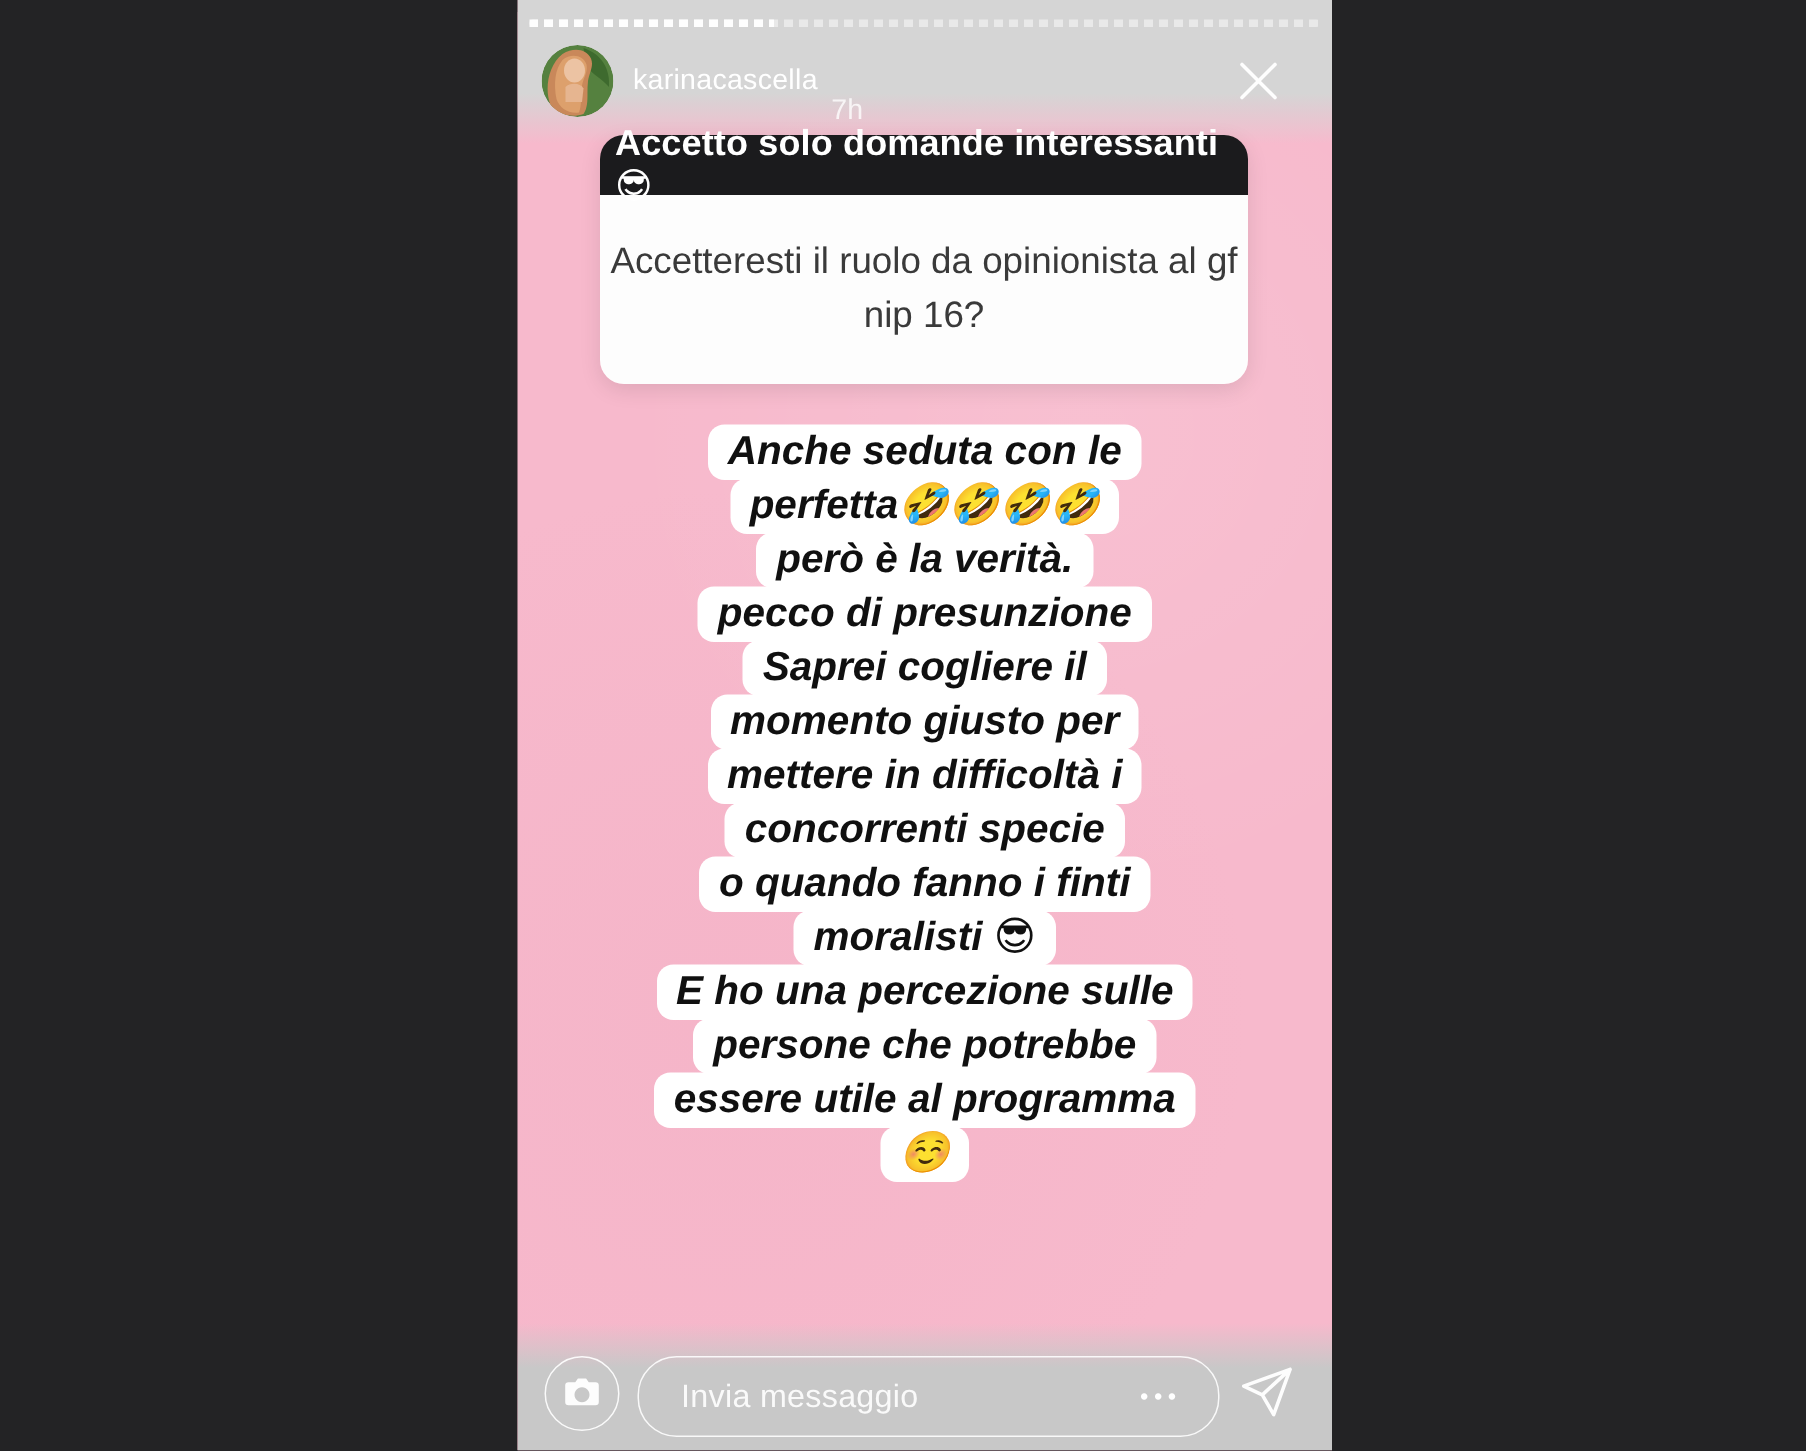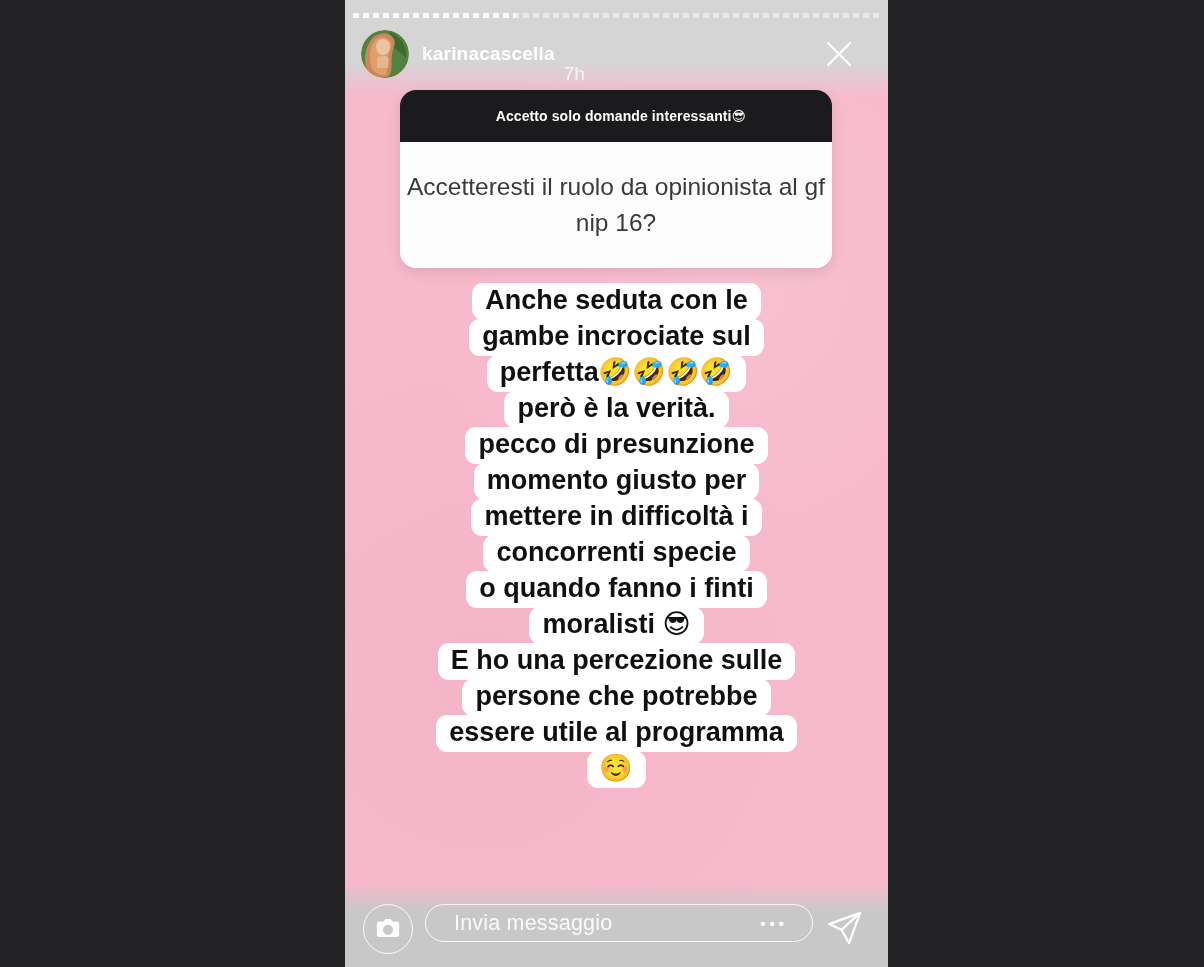--- a/index.html
+++ b/index.html
@@ -41,62 +41,63 @@
     background:repeating-linear-gradient(90deg,
       rgba(255,255,255,0.97) 0px, rgba(255,255,255,0.97) 6px,
       rgba(255,255,255,0) 6px, rgba(255,255,255,0) 10px);
   }
   .story-header{
     position:absolute;left:16px;top:28px;width:511px;height:52px;
     display:flex;align-items:center;
   }
   .avatar{width:48px;height:48px;border-radius:50%;overflow:hidden;flex:0 0 auto;}
   .avatar svg{display:block;}
-  .username{margin-left:13px;color:#ffffff;font-size:19px;font-weight:700;letter-spacing:.2px;}
+  .username{margin-left:13px;color:#ffffff;font-size:19px;font-weight:400;letter-spacing:.2px;}
   .timestamp{margin-left:9px;color:rgba(255,255,255,0.78);font-size:19px;font-weight:400;margin-top:40px;}
   .close-btn{
     position:absolute;right:16px;top:0;width:34px;height:52px;
     display:flex;align-items:center;justify-content:center;cursor:pointer;
   }
   
   .sticker{
     position:absolute;left:55px;top:90px;width:432px;border-radius:16px;
     box-shadow:0 4px 14px rgba(0,0,0,0.10);
   }
   .sticker-header{
-    background:#1b1b1d;border-radius:16px 16px 0 0;height:52px;
+    background:#1b1b1d;border-radius:16px 16px 0 0;height:40px;
     display:flex;align-items:center;justify-content:center;
-    color:#ffffff;font-size:14px;font-weight:700;letter-spacing:.1px;padding-left:10px;
+    color:#ffffff;font-size:24px;font-weight:700;letter-spacing:.1px;padding-left:10px;
   }
   .sticker-body{
     background:#fdfdfd;border-radius:0 0 16px 16px;min-height:126px;
     display:flex;align-items:center;justify-content:center;
     padding:0 4px;box-sizing:border-box;
     color:#3a3a3a;font-size:24.5px;line-height:36px;text-align:center;font-weight:400;
   }
   
   .answer{
     position:absolute;left:0;top:284px;width:543px;
     display:flex;flex-direction:column;align-items:center;
   }
   .chip-row{display:flex;justify-content:center;}
   .chip{
     display:inline-block;background:#ffffff;border-radius:11px;
     padding:2px 13px 4px;margin-top:-1px;
     color:#101010;font-weight:700;font-size:27px;line-height:31px;
     white-space:nowrap;
+    font-style:italic;
   }
   
   .camera-btn{
     position:absolute;left:18px;top:904px;width:50px;height:50px;border-radius:50%;
     border:1.5px solid rgba(255,255,255,0.9);box-sizing:border-box;
     display:flex;align-items:center;justify-content:center;cursor:pointer;
   }
   .msg-pill{
-    position:absolute;left:80px;top:904px;width:388px;height:38px;border-radius:26px;
+    position:absolute;left:80px;top:904px;width:388px;height:54px;border-radius:26px;
     border:1.5px solid rgba(255,255,255,0.88);box-sizing:border-box;
     display:flex;align-items:center;cursor:text;
   }
   .msg-placeholder{
     margin-left:28px;flex:1;color:#fafafa;font-size:21.5px;font-weight:400;letter-spacing:.2px;
   }
   .more-dots{
     margin-right:24px;color:#ffffff;font-size:15px;letter-spacing:4px;font-weight:700;
     cursor:pointer;line-height:1;
   }
@@ -142,37 +143,37 @@
     <div class="sticker-header">Accetto solo domande interessanti😎</div>
     <div class="sticker-body">Accetteresti il ruolo da opinionista al gf nip 16?</div>
   </div>
 
   <div class="answer">
 
       <div class="chip-row">
         <span class="chip">Anche seduta con le</span>
       </div>
 
-      <div class="chip-row">
-        <span class="chip">gambe incrociate sul</span>
-      </div>
 
       <div class="chip-row">
         <span class="chip">perfetta🤣🤣🤣🤣</span>
       </div>
 
 
       <div class="chip-row">
         <span class="chip">però è la verità.</span>
       </div>
 
       <div class="chip-row">
         <span class="chip">pecco di presunzione</span>
       </div>
 
+      <div class="chip-row">
+        <span class="chip">Saprei cogliere il</span>
+      </div>
 
       <div class="chip-row">
         <span class="chip">momento giusto per</span>
       </div>
 
       <div class="chip-row">
         <span class="chip">mettere in difficoltà i</span>
       </div>
 
       <div class="chip-row">

